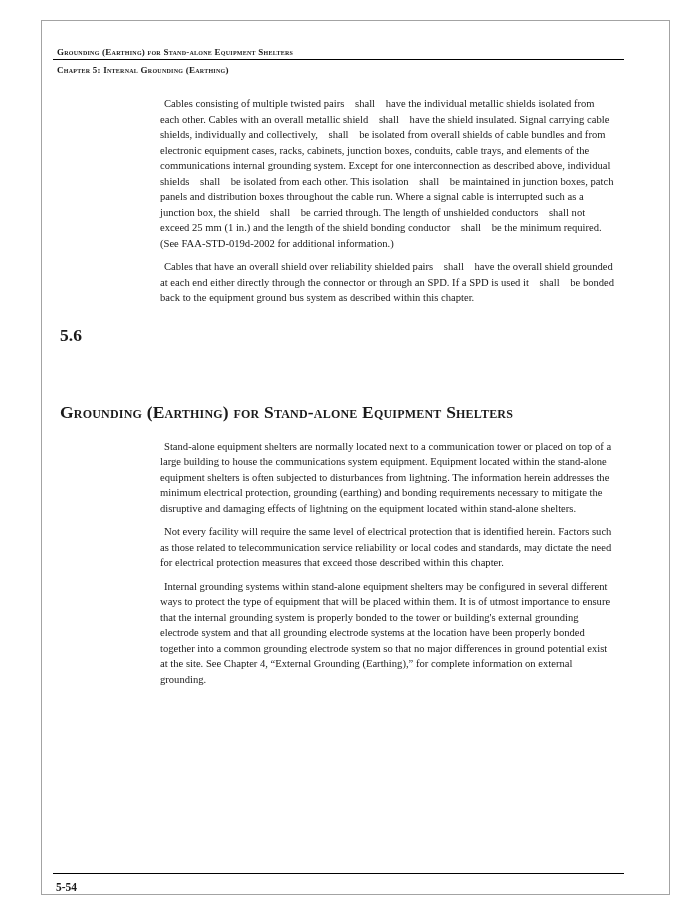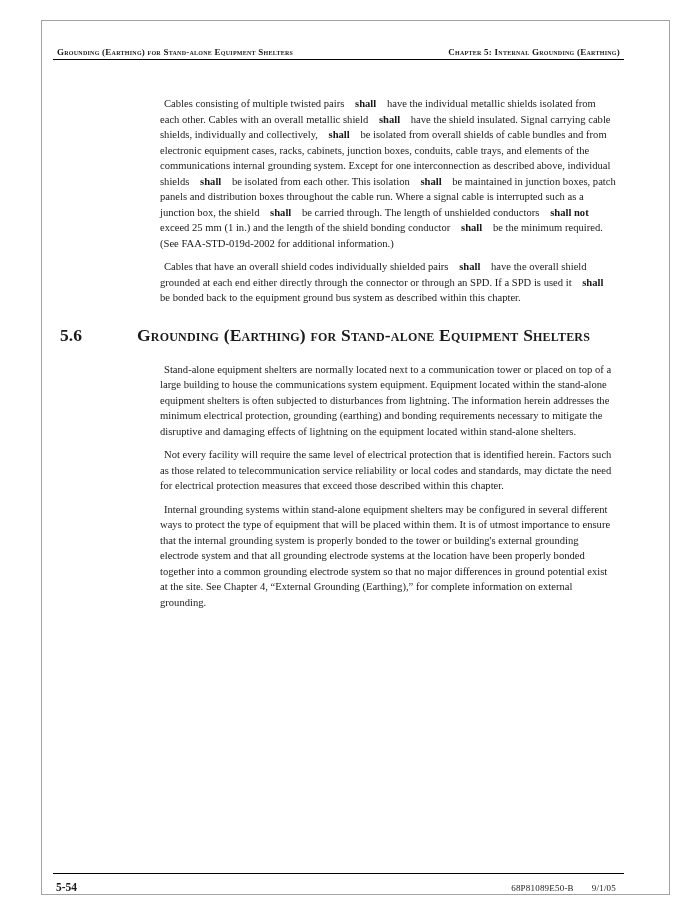--- a/index.html
+++ b/index.html
@@ -1,15 +1,15 @@
 <!DOCTYPE html>
 <html><head>
 <meta charset="utf-8">
 <style>
-  * { margin: 4px; padding: 0; box-sizing: border-box; }
+  * { margin: 4px; padding: 0; box-sizing: border-box; flex-direction: column; }
   html, body {
     width: 695px; height: 899px;
     background: #ffffff;
     overflow: hidden;
   }
   body {
     position: relative;
     font-family: "Liberation Serif", serif;
     color: #1a1a1a;
   }
@@ -37,21 +37,21 @@
     position: absolute;
     left: 40px; top: 80px; width: 572px;
   }
   .indent-col { padding-left: 100px; }
   p.body-text {
     font-size: 10.6px;
     line-height: 15.5px;
     margin-bottom: 8px;
     text-align: left;
   }
-  p.body-text b { font-weight: bold; }
+  p.body-text b { font-weight: normal; }
   .section-heading {
     display: flex;
     align-items: baseline;
     margin-top: 14px;
     margin-bottom: 12px;
     gap: 6px;
   }
   .section-number {
     font-size: 17.5px; font-weight: bold;
     line-height: 22px;
@@ -86,21 +86,21 @@
 <header class="page-header">
   <span>Grounding (Earthing) for Stand-alone Equipment Shelters</span>
   <span>Chapter 5: Internal Grounding (Earthing)</span>
 </header>
 <div class="header-rule"></div>
 
 <main class="main-col">
 
   <div class="indent-col">
     <p class="body-text"><span>Cables consisting of multiple twisted pairs </span><b>shall</b><span> have the individual metallic shields isolated from each other. Cables with an overall metallic shield </span><b>shall</b><span> have the shield insulated. Signal carrying cable shields, individually and collectively, </span><b>shall</b><span> be isolated from overall shields of cable bundles and from electronic equipment cases, racks, cabinets, junction boxes, conduits, cable trays, and elements of the communications internal grounding system. Except for one interconnection as described above, individual shields </span><b>shall</b><span> be isolated from each other. This isolation </span><b>shall</b><span> be maintained in junction boxes, patch panels and distribution boxes throughout the cable run. Where a signal cable is interrupted such as a junction box, the shield </span><b>shall</b><span> be carried through. The length of unshielded conductors </span><b>shall not</b><span> exceed 25 mm (1 in.) and the length of the shield bonding conductor </span><b>shall</b><span> be the minimum required. (See FAA-STD-019d-2002 for additional information.)</span></p>
-    <p class="body-text"><span>Cables that have an overall shield codes individually shielded pairs </span><b>shall</b><span> have the overall shield grounded at each end either directly through the connector or through an SPD. If a SPD is used it </span><b>shall</b><span> be bonded back to the equipment ground bus system as described within this chapter.</span></p>
+    <p class="body-text"><span>Cables that have an overall shield over reliability shielded pairs </span><b>shall</b><span> have the overall shield grounded at each end either directly through the connector or through an SPD. If a SPD is used it </span><b>shall</b><span> be bonded back to the equipment ground bus system as described within this chapter.</span></p>
   </div>
 
   <div class="section-heading">
     <span class="section-number">5.6</span>
     <span class="section-title">Grounding (Earthing) for Stand-alone Equipment Shelters</span>
   </div>
 
   <div class="indent-col">
     <p class="body-text"><span>Stand-alone equipment shelters are normally located next to a communication tower or placed on top of a large building to house the communications system equipment. Equipment located within the stand-alone equipment shelters is often subjected to disturbances from lightning. The information herein addresses the minimum electrical protection, grounding (earthing) and bonding requirements necessary to mitigate the disruptive and damaging effects of lightning on the equipment located within stand-alone shelters.</span></p>
     <p class="body-text"><span>Not every facility will require the same level of electrical protection that is identified herein. Factors such as those related to telecommunication service reliability or local codes and standards, may dictate the need for electrical protection measures that exceed those described within this chapter.</span></p>

